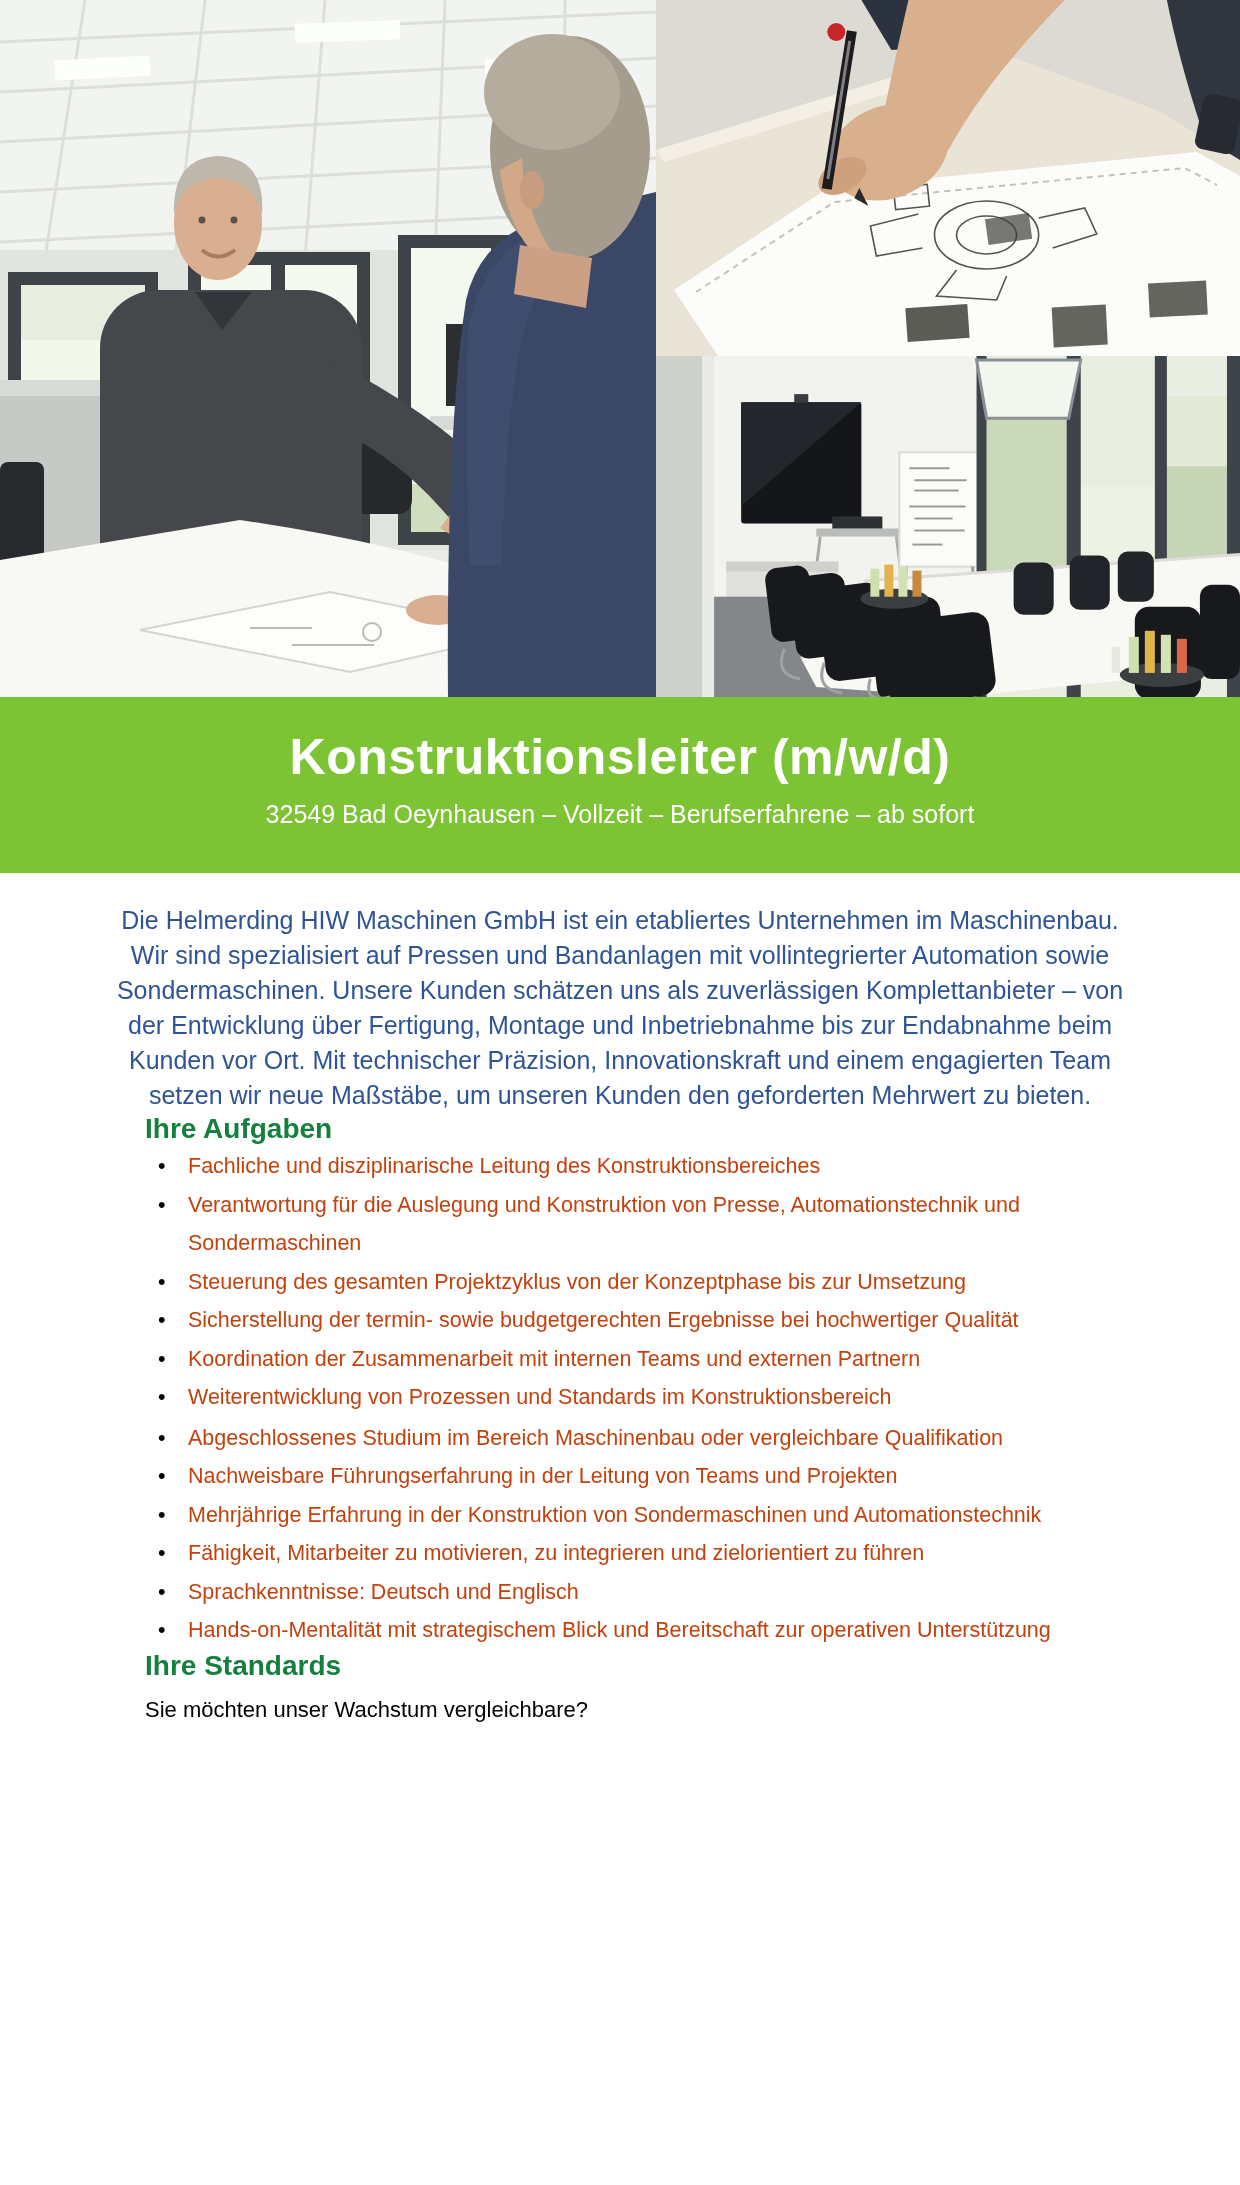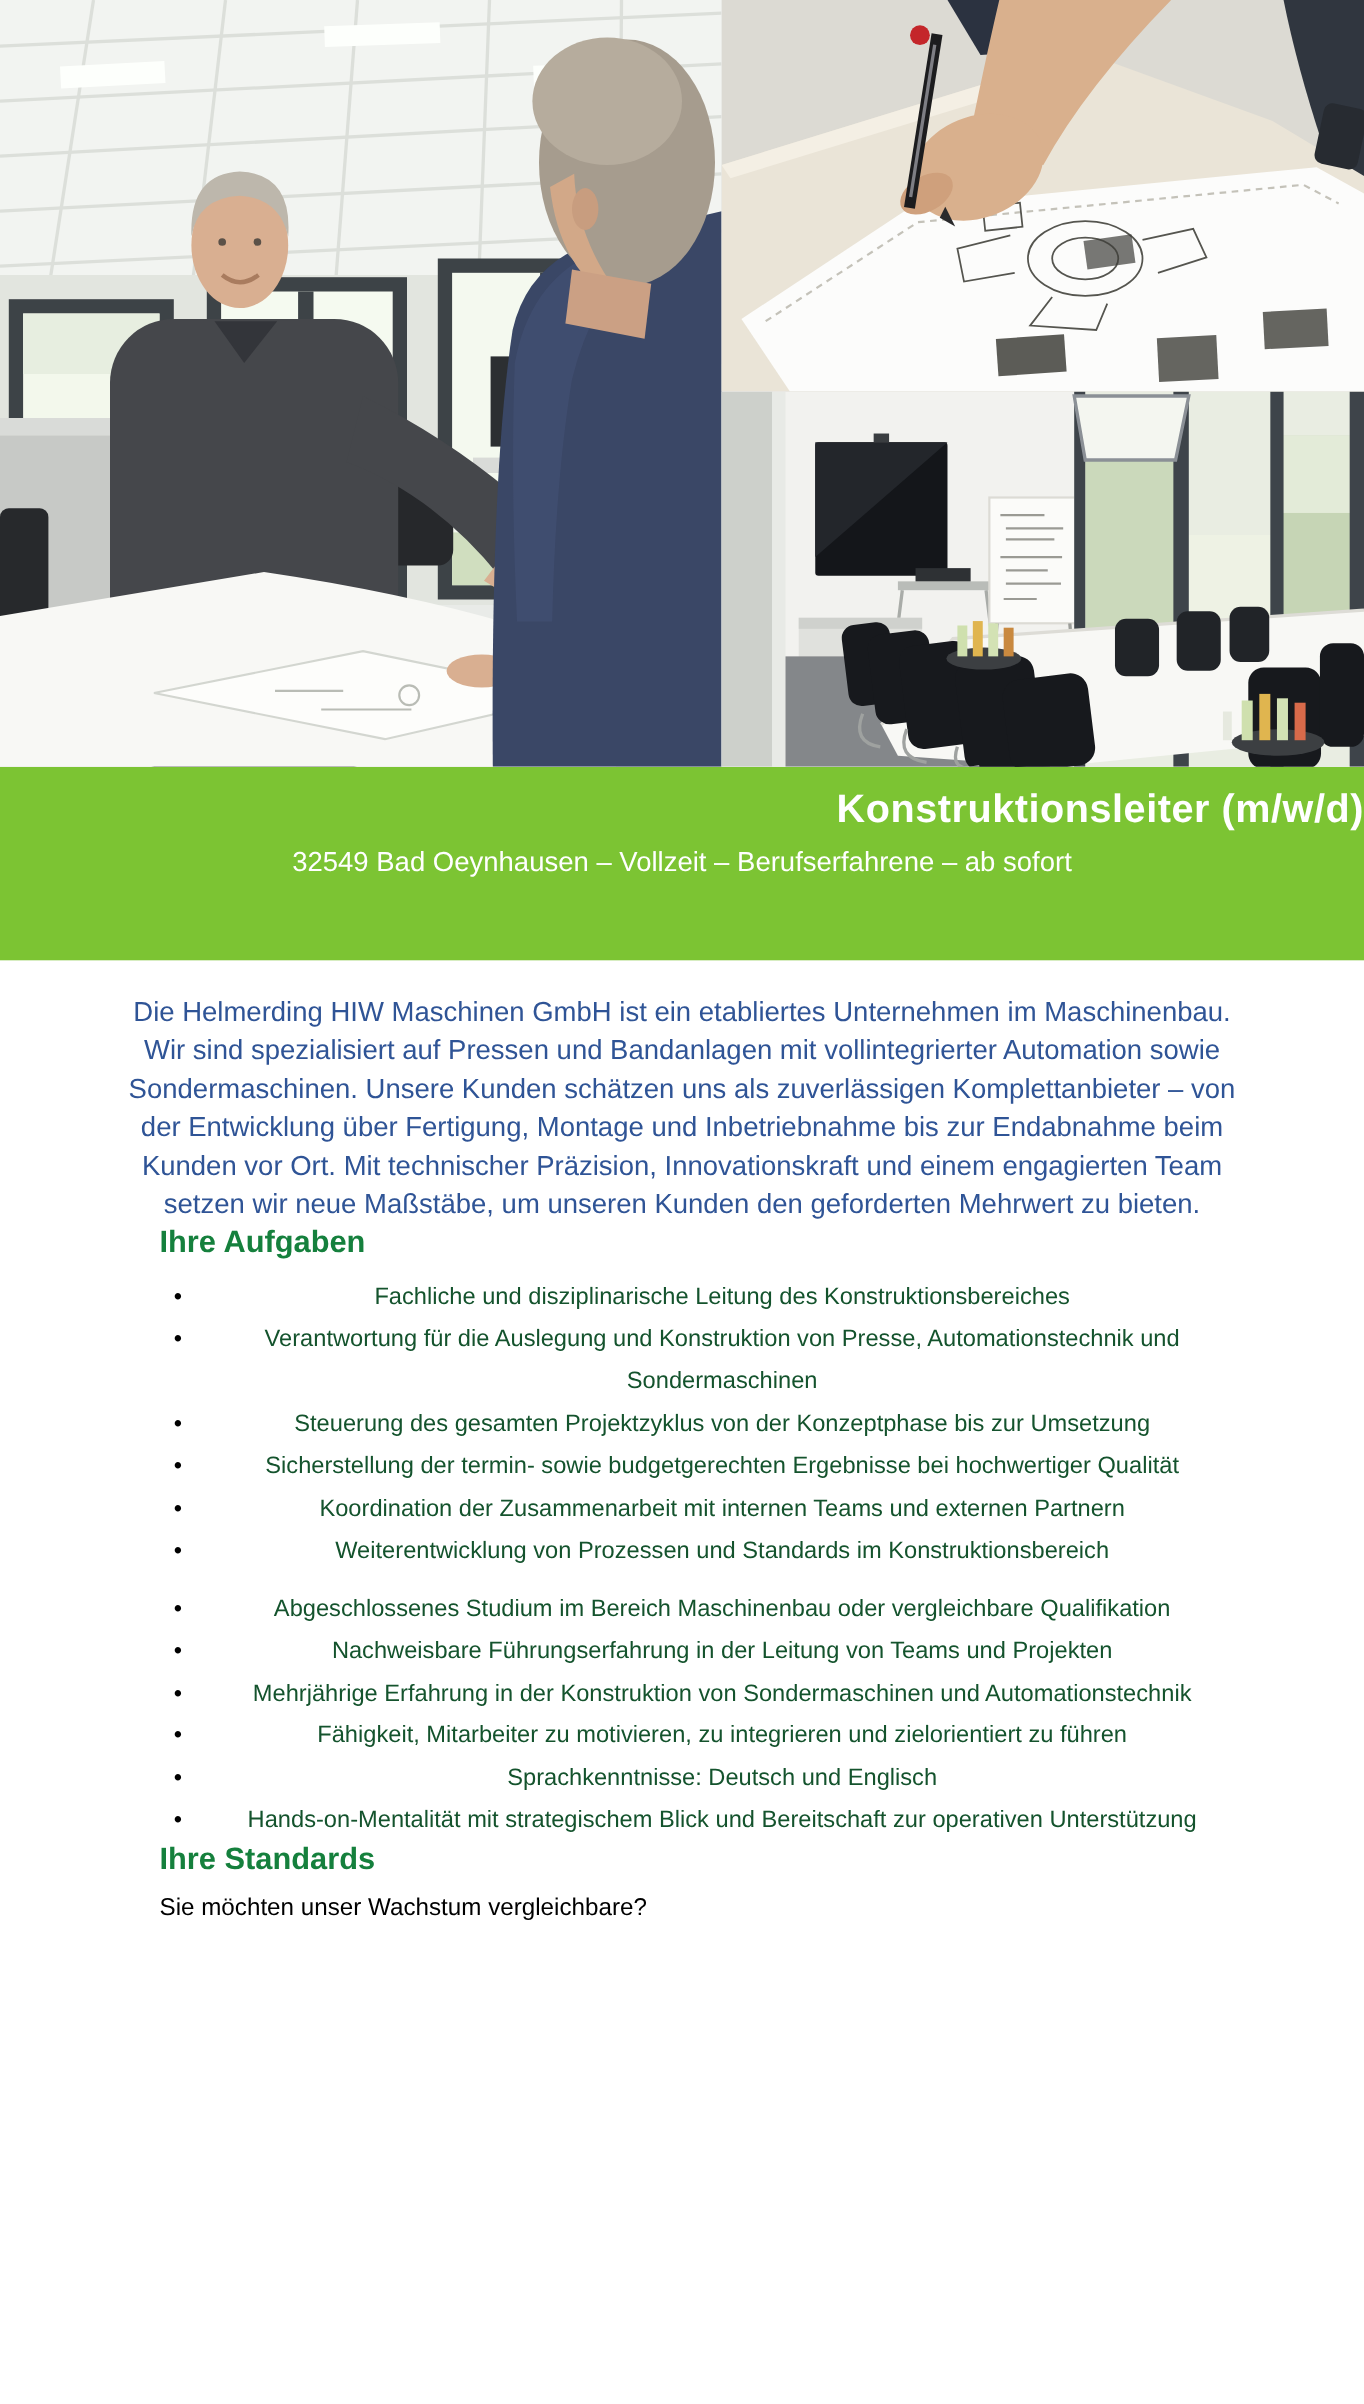--- a/index.html
+++ b/index.html
@@ -10,38 +10,38 @@
   }
   
   .collage { position:relative; width:1240px; height:697px; background:#e8eae7; }
   .collage svg { position:absolute; display:block; }
   #photo-left  { left:0;   top:0;    width:656px; height:697px; }
   #photo-tr    { left:656px; top:0;  width:584px; height:356px; }
   #photo-br    { left:656px; top:356px; width:584px; height:341px; }
 
   
   .banner { height:176px; background:#7CC433; color:#ffffff; text-align:center; }
-  .banner h1 { margin:0; padding-top:18px; font-size:36px; line-height:1.1; font-weight:bold; letter-spacing:0.5px;text-align:right; }
+  .banner h1 { margin:0; padding-top:33px; font-size:50px; line-height:1.1; font-weight:bold; letter-spacing:0.5px; }
   .banner p  { margin:0; padding-top:15px; font-size:25px; font-weight:normal; }
 
   
   .content { width:1010px; margin:0 auto; }
   .intro {
     margin:30px 0 0 0; text-align:center; color:#2F5496;
     font-size:25px; line-height:35px;
   }
   h2.sec {
     margin:0 0 0 30px; color:#15803d; font-size:28px; line-height:32px; font-weight:bold;
   }
   .sec-tasks   { margin-top:48px; }
   .sec-profile { margin-top:63px; }
   .sec-apply   { margin-top:69px; }
   ul.bullets {
-    margin:14px 0 0 30px; padding:0 0 0 43px; list-style:none;
-    color:#14532d; font-size:21.5px; line-height:38.5px; max-width:937px;text-align:center;
+    margin:2px 0 0 30px; padding:0 0 0 43px; list-style:none;
+    color:#c2410c; font-size:21.5px; line-height:38.5px; max-width:937px;
   }
   ul.bullets li { position:relative; }
   ul.bullets li::before {
     content:"\2022"; position:absolute; left:-30px; top:0; color:#000000;
   }
   .apply-body {
     margin:13px 0 0 30px; color:#000000; font-size:22px; line-height:30px;
   }
 </style>
 </head>

